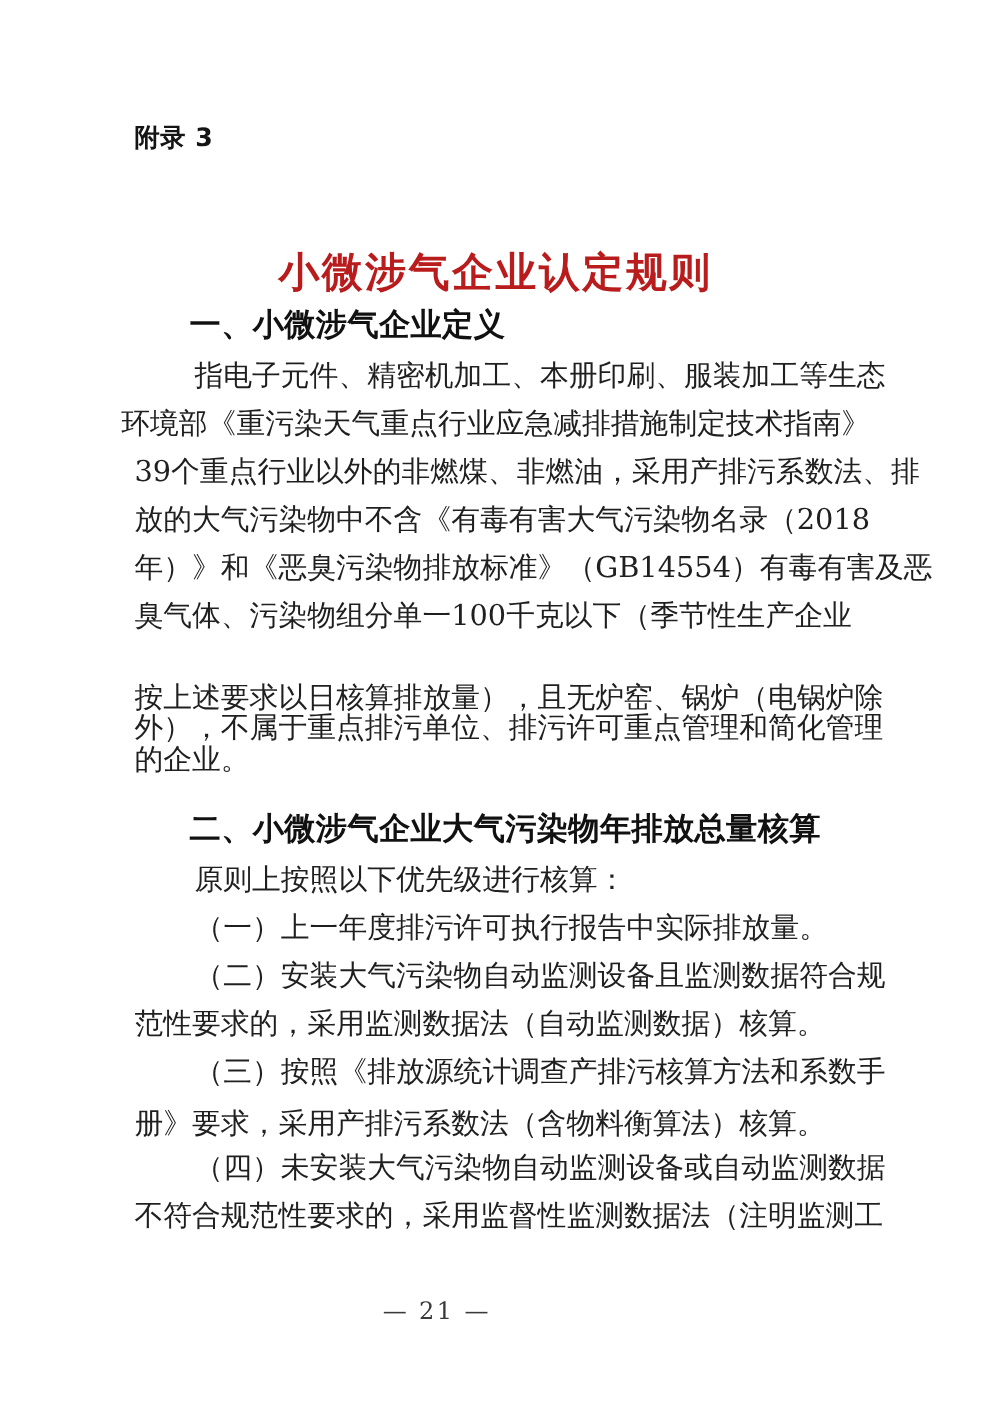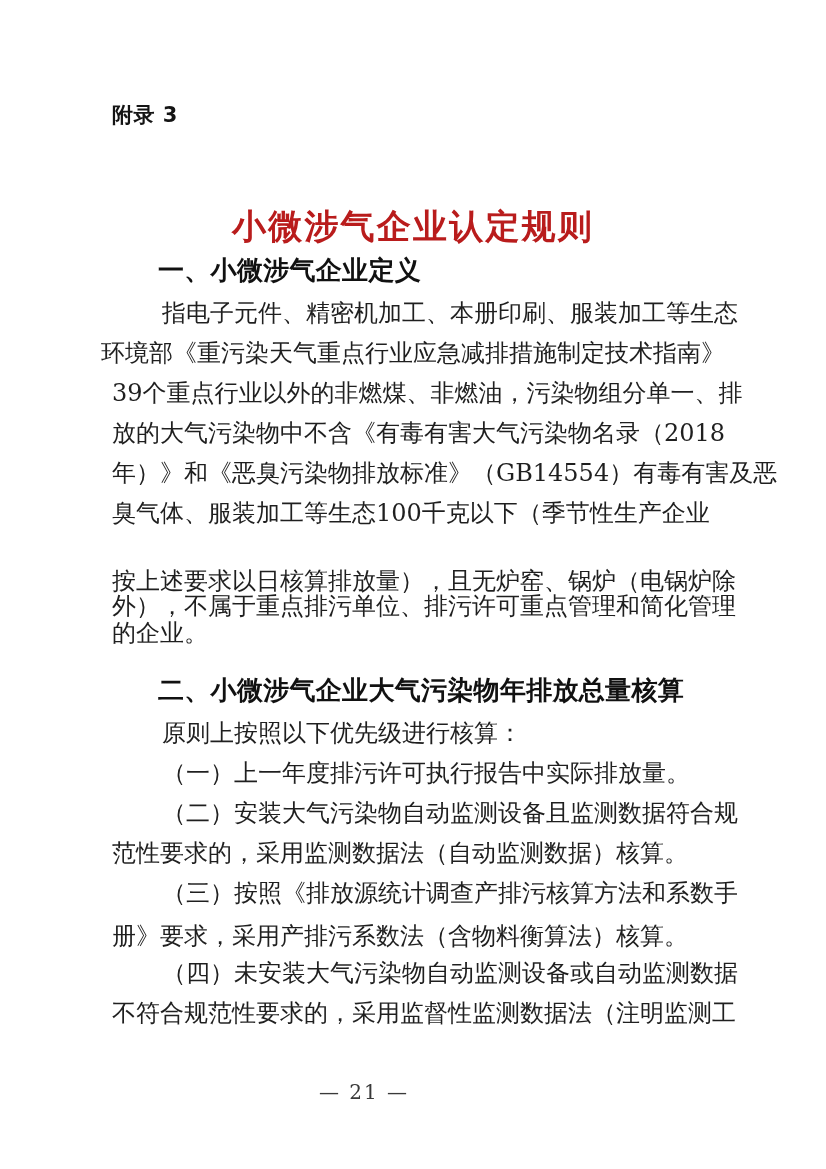--- a/index.html
+++ b/index.html
@@ -133,33 +133,33 @@
 
     <div class="body-line indent" style="top:293px;">
       <span>指电子元件、精密机加工、本册印刷、服装加工等生态</span>
     </div>
 
     <div class="body-line justify" style="top:333px;justify-content:center;">
       <span>环境部《重污染天气重点行业应急减排措施制定技术指南》</span>
     </div>
 
     <div class="body-line" style="top:373px;">
-      <span class="lat">39</span><span>个重点行业以外的非燃煤、非燃油，污染物组分单一、排</span>
+      <span class="lat">39</span><span>个重点行业以外的非燃煤、非燃油，采用产排污系数法、排</span>
     </div>
 
     <div class="body-line" style="top:413px;">
       <span>放的大气污染物中不含《有毒有害大气污染物名录（</span><span class="lat">2018</span>
     </div>
 
     <div class="body-line" style="top:453px;">
       <span>年）》和《恶臭污染物排放标准》（</span><span class="lat">GB14554</span><span>）有毒有害及恶</span>
     </div>
 
     <div class="body-line" style="top:493px;">
-      <span>臭气体、服装加工等生态</span><span class="lat">100</span><span>千克以下（季节性生产企业</span>
+      <span>臭气体、污染物组分单一</span><span class="lat">100</span><span>千克以下（季节性生产企业</span>
     </div>
 
     <div class="body-line justify" style="top:561px;">
       <span>按上述要求以日核算排放量），且无炉窑、锅炉（电锅炉除</span>
     </div>
 
     <div class="body-line justify" style="top:586px;">
       <span>外），不属于重点排污单位、排污许可重点管理和简化管理</span>
     </div>
 

